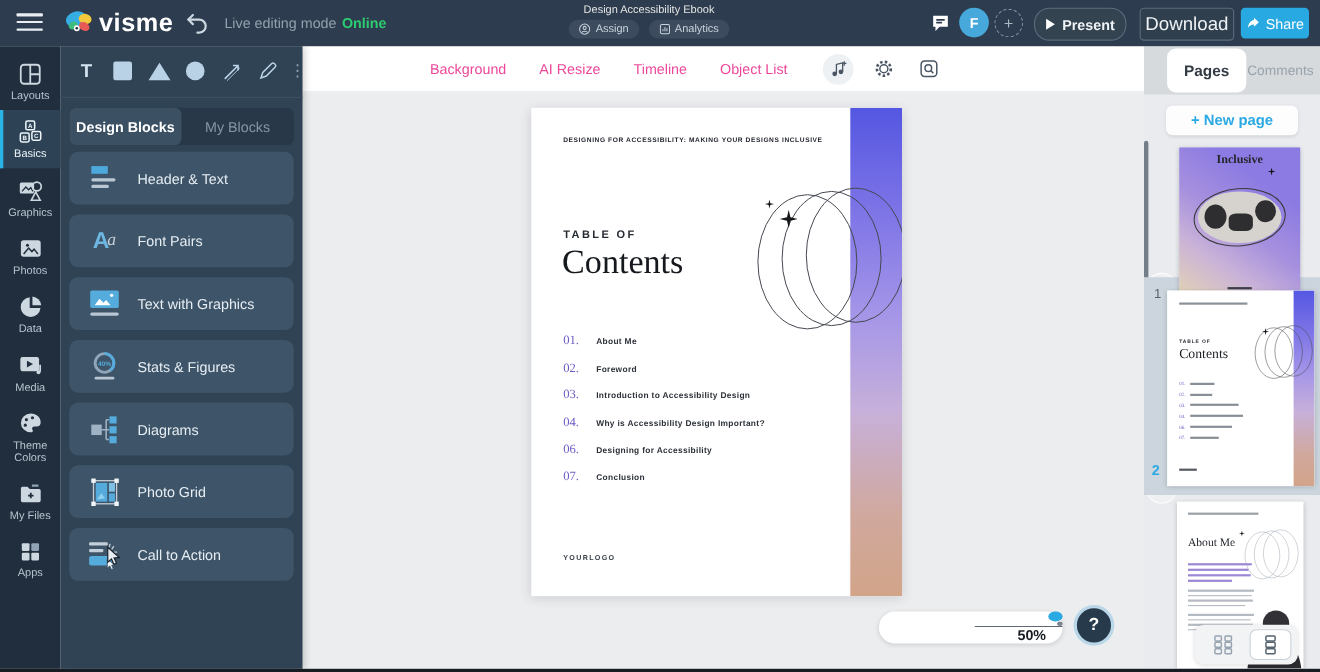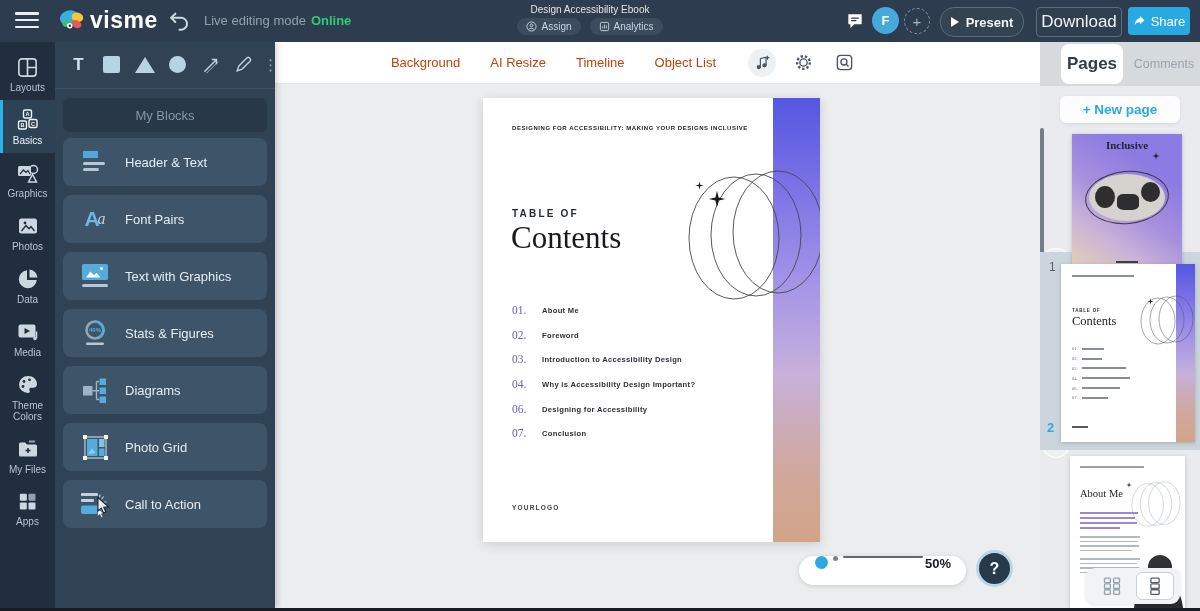--- a/index.html
+++ b/index.html
@@ -66,21 +66,21 @@
   .fontpair .fA{font-size:21px;font-weight:bold;color:#6db7e2;}
   .fontpair .fa{font-size:16px;font-style:italic;color:#c3cfda;font-family:"Liberation Serif",serif;margin-left:-2px;vertical-align:-3px;}
 
   
   .cursor{position:absolute;left:94px;top:496px;width:19px;height:19px;z-index:60;pointer-events:none;}
 
   
   .ctoolbar{position:absolute;left:275px;top:42px;width:765px;height:42px;background:#fff;z-index:10;
             display:flex;align-items:center;justify-content:flex-end;padding-right:182px;box-sizing:border-box;gap:30px;
             border-bottom:1px solid #e4e7ea;}
-  .ctool{font-size:13px;color:#c2410c;cursor:pointer;white-space:nowrap;}
+  .ctool{font-size:13px;color:#ec4899;cursor:pointer;white-space:nowrap;}
   .cicons{display:flex;align-items:center;gap:13px;margin-left:2px;}
   .cicon{width:28px;height:28px;display:flex;align-items:center;justify-content:center;cursor:pointer;}
   .cicon.round{background:#edf1f4;border-radius:50%;}
 
   
   .canvas{position:absolute;left:275px;top:84px;width:765px;height:524px;background:#ecedef;overflow:hidden;}
   .page{position:absolute;left:208px;top:14px;width:337px;height:444px;background:#fff;overflow:hidden;
         box-shadow:0 2px 10px rgba(40,50,60,.18);}
   .gradbar{position:absolute;left:290px;top:0;width:47px;height:444px;
         background:linear-gradient(180deg,#5457e2 0%,#7b72e6 20%,#a495e8 42%,#c7b0da 62%,#d0a89c 84%,#d2a489 100%);}
@@ -91,34 +91,34 @@
   .toc{position:absolute;left:29px;top:200px;}
   .tocrow{height:24.6px;display:flex;align-items:center;}
   .tocnum{font-size:11.5px;color:#6a5cc4;font-family:"Liberation Serif",serif;width:22px;}
   .toclabel{font-size:7.6px;font-weight:bold;letter-spacing:.3px;color:#2c3138;margin-left:8px;margin-top:1px;}
   .pglogo{position:absolute;left:29px;top:406px;font-size:6.5px;font-weight:bold;letter-spacing:1.2px;color:#3c424b;}
   .circles{position:absolute;left:205px;top:66px;}
   .spark-big{position:absolute;left:225px;top:92px;}
   .spark-sm{position:absolute;left:212px;top:83px;}
 
   .zoompill{position:absolute;left:524px;top:472px;width:167px;height:29px;background:#fff;border-radius:15px;
-        box-shadow:0 1px 5px rgba(0,0,0,.15);display:flex;align-items:flex-start;}
+        box-shadow:0 1px 5px rgba(0,0,0,.15);display:flex;align-items:flex-end;flex-direction:column;}
   .zhandle{width:13px;height:13px;border-radius:50%;background:#2aa9e2;margin-left:16px;cursor:pointer;}
   .zdot{width:5px;height:5px;border-radius:50%;background:#7a838c;margin-left:5px;}
   .ztrack{width:80px;height:2px;background:#5f6974;margin-left:5px;border-radius:1px;}
   .zval{margin-left:auto;margin-right:15px;font-size:13px;font-weight:bold;color:#171c22;}
   .helpbtn{position:absolute;left:701px;top:466px;width:37px;height:37px;border-radius:50%;background:#273a4b;
         border:3px solid #b9d7e8;box-sizing:border-box;color:#fff;font-size:16px;font-weight:bold;
         display:flex;align-items:center;justify-content:center;cursor:pointer;}
 
   
   .rightpanel{position:absolute;left:1040px;top:42px;width:160px;height:566px;background:#e9ebee;z-index:10;overflow:hidden;}
   .rtabs{position:absolute;left:0;top:0;width:160px;height:44px;background:#d7dadd;}
-  .rtab-pages{position:absolute;left:21px;top:2px;width:62px;height:40px;background:#fff;border-radius:8px;
-        display:flex;align-items:center;justify-content:center;font-size:17px;font-weight:bold;color:#333b44;cursor:pointer;}
+  .rtab-pages{position:absolute;left:21px;top:2px;width:72px;height:40px;background:#fff;border-radius:8px;
+        display:flex;align-items:center;justify-content:center;font-size:14px;font-weight:bold;color:#333b44;cursor:pointer;}
   .rtab-comments{position:absolute;left:88px;top:0;width:72px;height:44px;display:flex;align-items:center;justify-content:center;
         font-size:12.5px;color:#9aa4ad;cursor:pointer;}
   .newpage{position:absolute;left:20px;top:54px;width:120px;height:27px;background:#fdfdfe;border-radius:6px;
         box-shadow:0 1px 3px rgba(0,0,0,.1);display:flex;align-items:center;justify-content:center;
         font-size:13.5px;font-weight:bold;color:#2aa9e2;cursor:pointer;}
   .rscroll{position:absolute;left:0;top:86px;width:4px;height:320px;background:#747e88;border-radius:2px;}
   .thumb{position:absolute;background:#fff;box-shadow:0 1px 4px rgba(40,50,60,.25);cursor:pointer;overflow:hidden;}
   .pnum{position:absolute;font-size:12px;color:#5a626b;}
   .selrow{position:absolute;left:0;top:210px;width:160px;height:198px;background:#ccd5dd;}
   .wmark{position:absolute;width:26px;height:26px;border-radius:50%;border:1px solid rgba(255,255,255,.85);
@@ -334,20 +334,21 @@
       <div class="shapebtn">
         <svg width="19" height="19" viewBox="0 0 24 24" fill="none" stroke="#b9d2e6" stroke-width="1.7">
           <path d="M4 20l2.2-6.2L16.5 3.5a2 2 0 0 1 2.8 0l1.2 1.2a2 2 0 0 1 0 2.8L10.2 17.8 4 20z"></path>
         </svg>
       </div>
       <div class="moredots">⋮</div>
     </div>
     <div class="paneldiv"></div>
 
     <div class="blocktabs">
+      <div class="blocktab active">Design Blocks</div>
       <div class="blocktab">My Blocks</div>
     </div>
 
     <div class="cards">
       <div class="card">
         <span class="blk-ic">
           <svg width="28" height="26" viewBox="0 0 28 26">
               <rect x="2" y="2" width="15" height="7" fill="#4da9dc"></rect>
               <rect x="2" y="13" width="22" height="3" rx="1.5" fill="#b9c7d4"></rect>
               <rect x="2" y="19" width="16" height="3" rx="1.5" fill="#b9c7d4"></rect>

